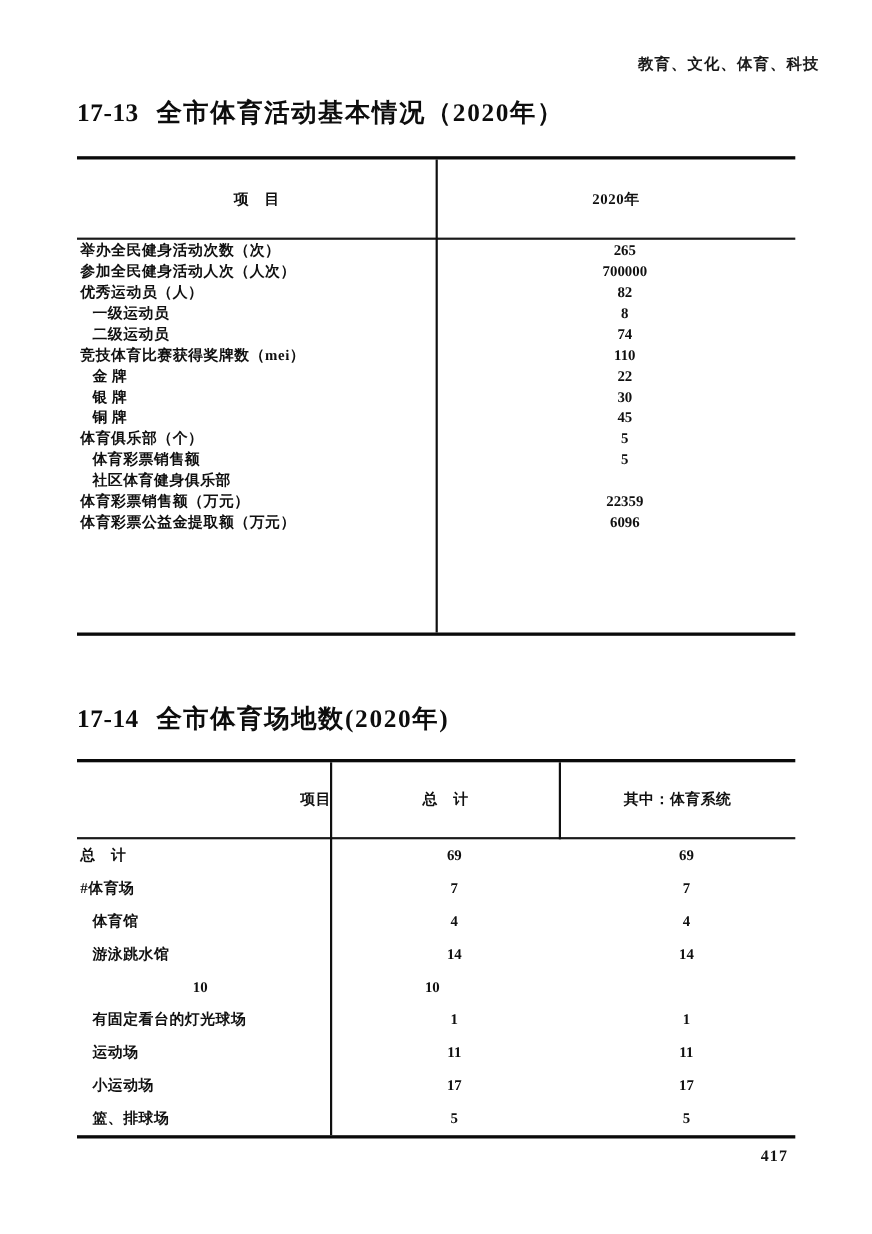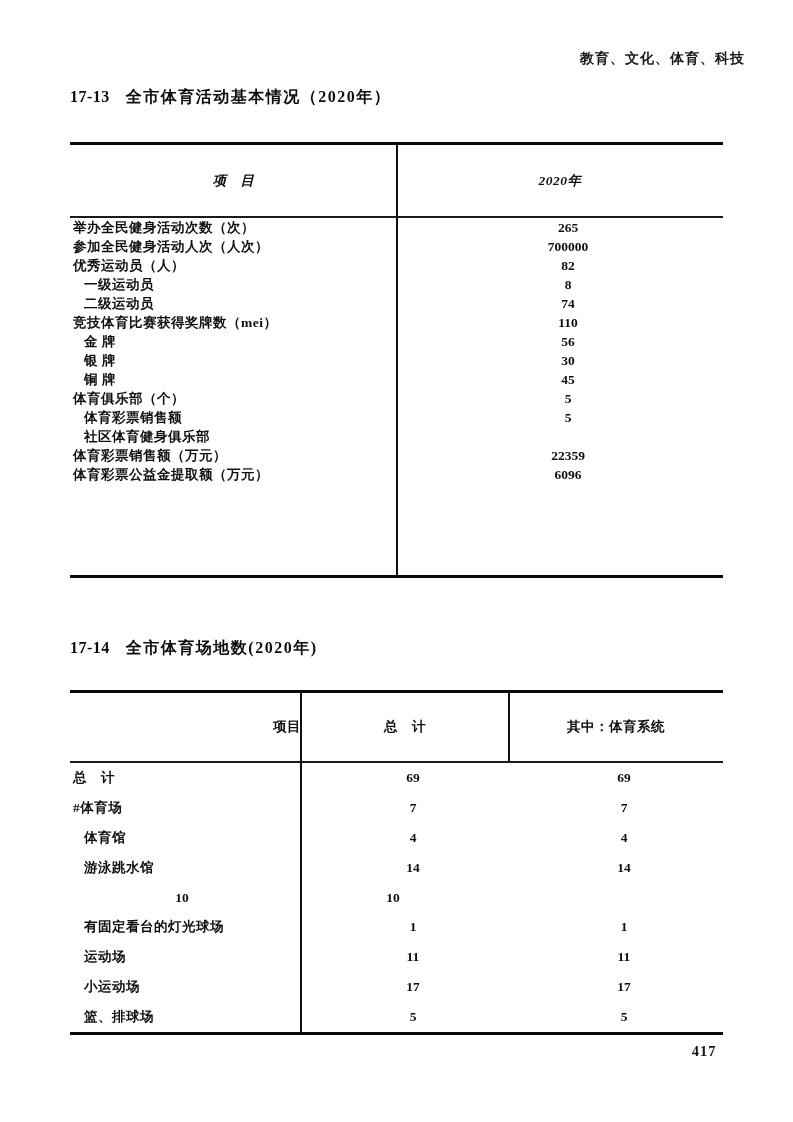--- a/index.html
+++ b/index.html
@@ -10,36 +10,36 @@
   }
   .page{position:absolute;left:0;top:0;width:793px;height:1122px;background:#ffffff;overflow:hidden;}
 
   
   .cat-header{
     position:absolute;top:50px;right:48px;
     font-size:14px;font-weight:bold;letter-spacing:1px;color:#1a1a1a;
   }
 
   
-  .tbl-title{position:absolute;left:70px;font-size:16px;font-weight:bold;color:#0d0d0d;white-space:nowrap;}
+  .tbl-title{position:absolute;left:70px;font-size:23px;font-weight:bold;color:#0d0d0d;white-space:nowrap;}
   .tbl-title .no{letter-spacing:0.5px;margin-right:16px;}
   .tbl-title .txt{letter-spacing:1.5px;}
   .title1{top:87px;}
   .title2{top:638px;}
 
   
   .tbl{
     position:absolute;left:70px;width:653px;box-sizing:border-box;
     border-top:3px solid #0a0a0a;border-bottom:3px solid #0a0a0a;background:#fff;
   }
   .tbl1{top:142px;height:436px;}
   .tbl2{top:690px;height:345px;}
 
   .thead{display:flex;align-items:center;border-bottom:2px solid #1a1a1a;box-sizing:content-box;}
-  .tbl1 .thead{height:71px;font-style:italic;}
+  .tbl1 .thead{height:71px;}
   .tbl2 .thead{height:68px;}
   .th{
     text-align:center;font-size:13.5px;font-weight:bold;letter-spacing:0.5px;color:#111;
   }
   .tbl1 .th.c1{width:327px;}
   .tbl1 .th.c2{width:326px;}
   .tbl2 .th.c1{width:231px;text-align:right;}
   .tbl2 .th.c2{width:208px;}
   .tbl2 .th.c3{width:214px;}
 
@@ -105,21 +105,21 @@
       <div class="trow">
         <div class="cell lbl ind">二级运动员</div>
         <div class="cell val">74</div>
       </div>
       <div class="trow">
         <div class="cell lbl">竞技体育比赛获得奖牌数（mei）</div>
         <div class="cell val">110</div>
       </div>
       <div class="trow">
         <div class="cell lbl ind">金 牌</div>
-        <div class="cell val">56</div>
+        <div class="cell val">22</div>
       </div>
       <div class="trow">
         <div class="cell lbl ind">银 牌</div>
         <div class="cell val">30</div>
       </div>
       <div class="trow">
         <div class="cell lbl ind">铜 牌</div>
         <div class="cell val">45</div>
       </div>
       <div class="trow">

